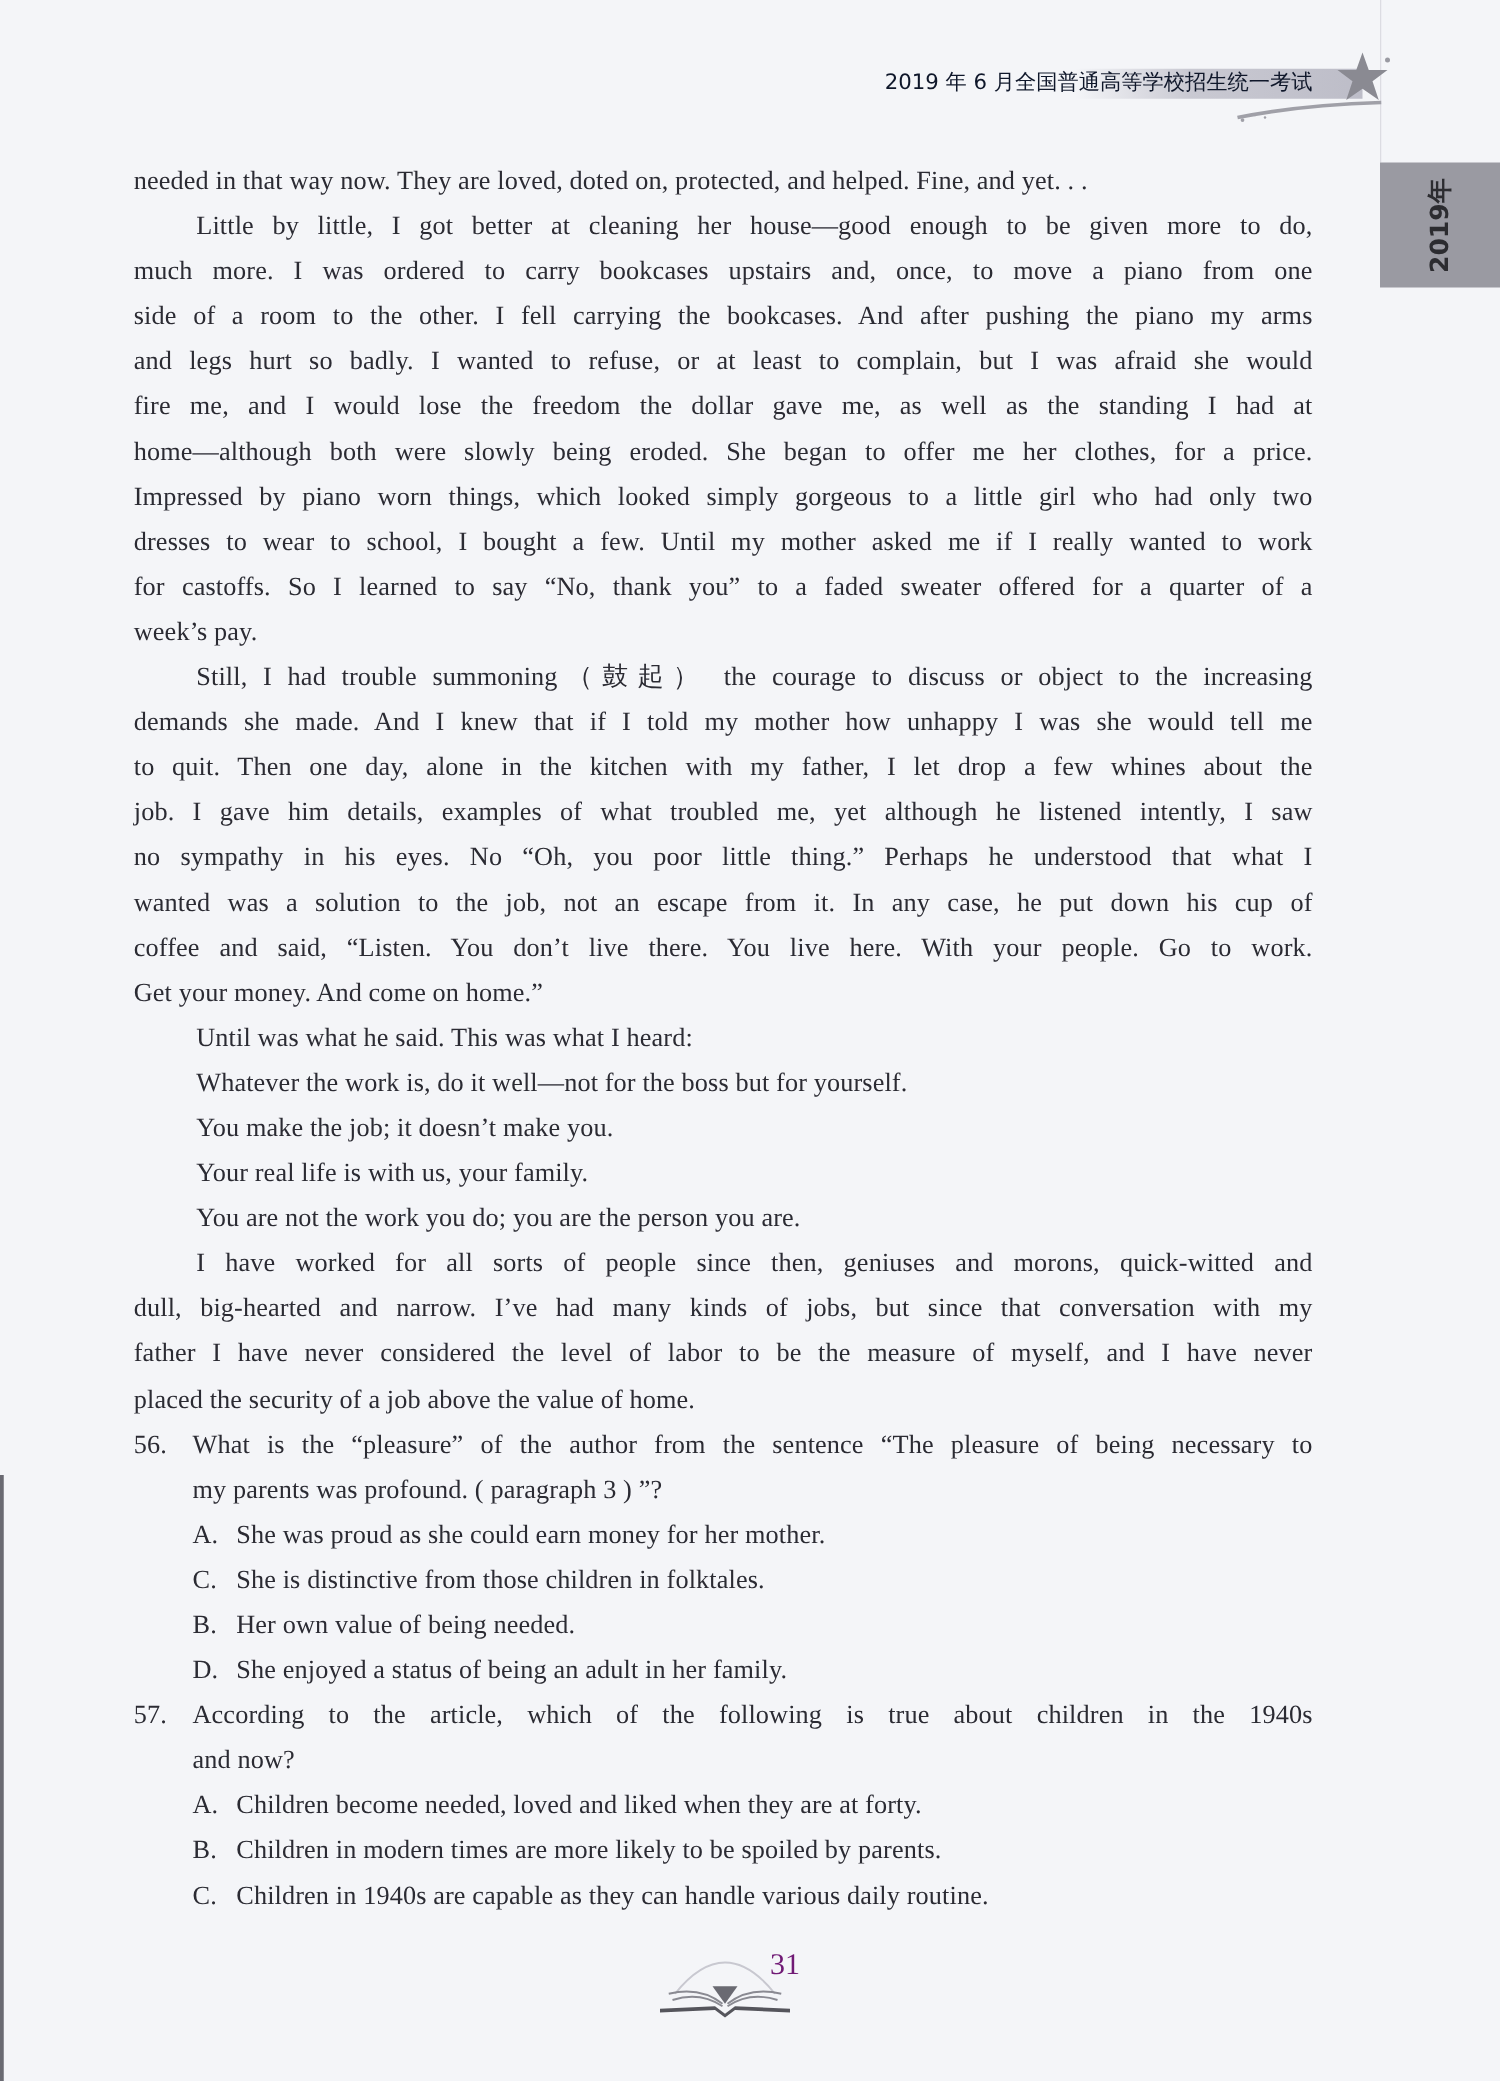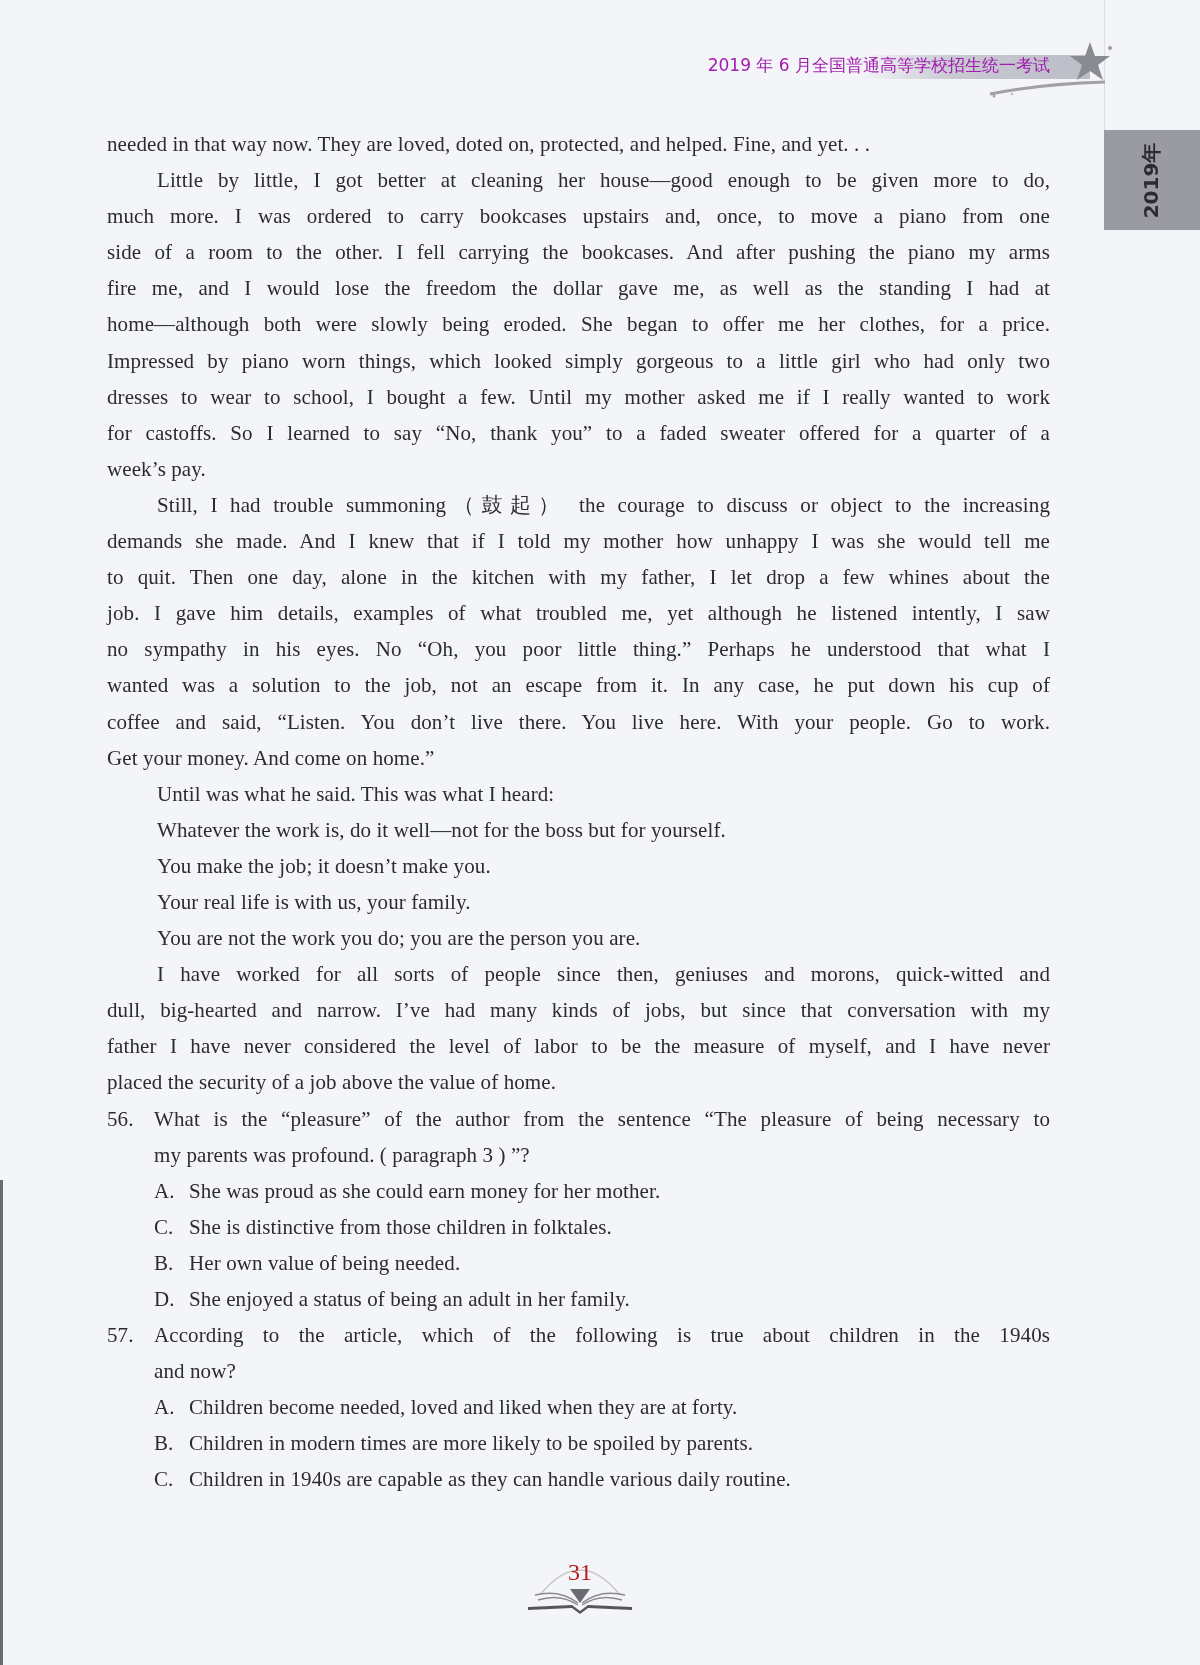--- a/index.html
+++ b/index.html
@@ -9,21 +9,21 @@
     font-family:"Liberation Serif", "DejaVu Serif", serif;
     color:#2b2b33;
   }
   .left-rule { position:absolute; left:0; top:1180px; width:3px; height:485px; background:#6a6a72; }
   .header { position:absolute; left:640px; top:46px; width:460px; height:40px; }
   .header-band {
     position:absolute; left:220px; top:9px; width:230px; height:24px;
     background:linear-gradient(90deg, rgba(200,200,210,0) 0%, #c9c9d2 40%, #bdbdc8 100%);
   }
   .header-text {
-    position:absolute; right:50px; top:8px; font-size:17px; color:#a21caf; white-space:nowrap;
+    position:absolute; right:50px; top:8px; font-size:17px; color:#0f172a; white-space:nowrap;
     font-family:"DejaVu Sans", "Liberation Sans", sans-serif;
   }
   .header-star { position:absolute; left:1068px; top:40px; width:46px; height:46px; }
   .header-swoosh { position:absolute; left:980px; top:78px; width:130px; height:24px; }
   .vline { position:absolute; left:1104px; top:0; width:1px; height:130px; background:#dcdce2; }
   .side-tab {
     position:absolute; left:1104px; top:130px; width:96px; height:100px; background:#9a9aa2;
     display:flex; align-items:center; justify-content:center;
   }
   .side-tab span {
@@ -38,21 +38,21 @@
   .line.last { text-align-last:left; }
   .indent { padding-left:50px; }
   .q-line { display:flex;justify-content:center; }
   .q-num { width:47px; flex:none; }
   .q-text { flex:1; text-align:justify; text-align-last:justify; }
   .sub { padding-left:47px; }
   .opt { padding-left:47px; }
   .opt-letter { display:inline-block; width:35px; }
   .page-num-wrap { position:absolute; left:520px; top:1555px; width:120px; height:60px; }
   .page-num {
-    position:absolute; left:0; right:0; top:4px; text-align:center; font-size:24px; color:#b91c1c;
+    position:absolute; left:0; right:0; top:4px; text-align:right; font-size:24px; color:#701a75;
   }
 </style>
 </head>
 <body>
 
 <div class="left-rule"></div>
 <div class="vline"></div>
 
 <div class="header">
   <div class="header-band"></div>
@@ -73,20 +73,21 @@
 <div class="side-tab">
   <span>2019年</span>
 </div>
 
 <div class="content">
   <div id="passage">
       <div class="line last">needed in that way now.  They are loved, doted on, protected, and helped.  Fine, and yet. . .</div>
       <div class="line indent">Little by little, I got better at cleaning her house—good enough to be given more to do,</div>
       <div class="line">much more.  I was ordered to carry bookcases upstairs and, once, to move a piano from one</div>
       <div class="line">side of a room to the other.  I fell carrying the bookcases.  And after pushing the piano my arms</div>
+      <div class="line">and legs hurt so badly.  I wanted to refuse, or at least to complain, but I was afraid she would</div>
       <div class="line">fire me, and I would lose the freedom the dollar gave me, as well as the standing I had at</div>
       <div class="line">home—although both were slowly being eroded.  She began to offer me her clothes, for a price.</div>
       <div class="line">Impressed by piano worn things, which looked simply gorgeous to a little girl who had only two</div>
       <div class="line">dresses to wear to school, I bought a few.  Until my mother asked me if I really wanted to work</div>
       <div class="line">for castoffs. So I learned to say “No, thank you” to a faded sweater offered for a quarter of a</div>
       <div class="line last">week’s pay.</div>
       <div class="line indent">Still, I had trouble summoning（鼓起） the courage to discuss or object to the increasing</div>
       <div class="line">demands she made.  And I knew that if I told my mother how unhappy I was she would tell me</div>
       <div class="line">to quit.  Then one day, alone in the kitchen with my father, I let drop a few whines about the</div>
       <div class="line">job.  I gave him details, examples of what troubled me, yet although he listened intently, I saw</div>

